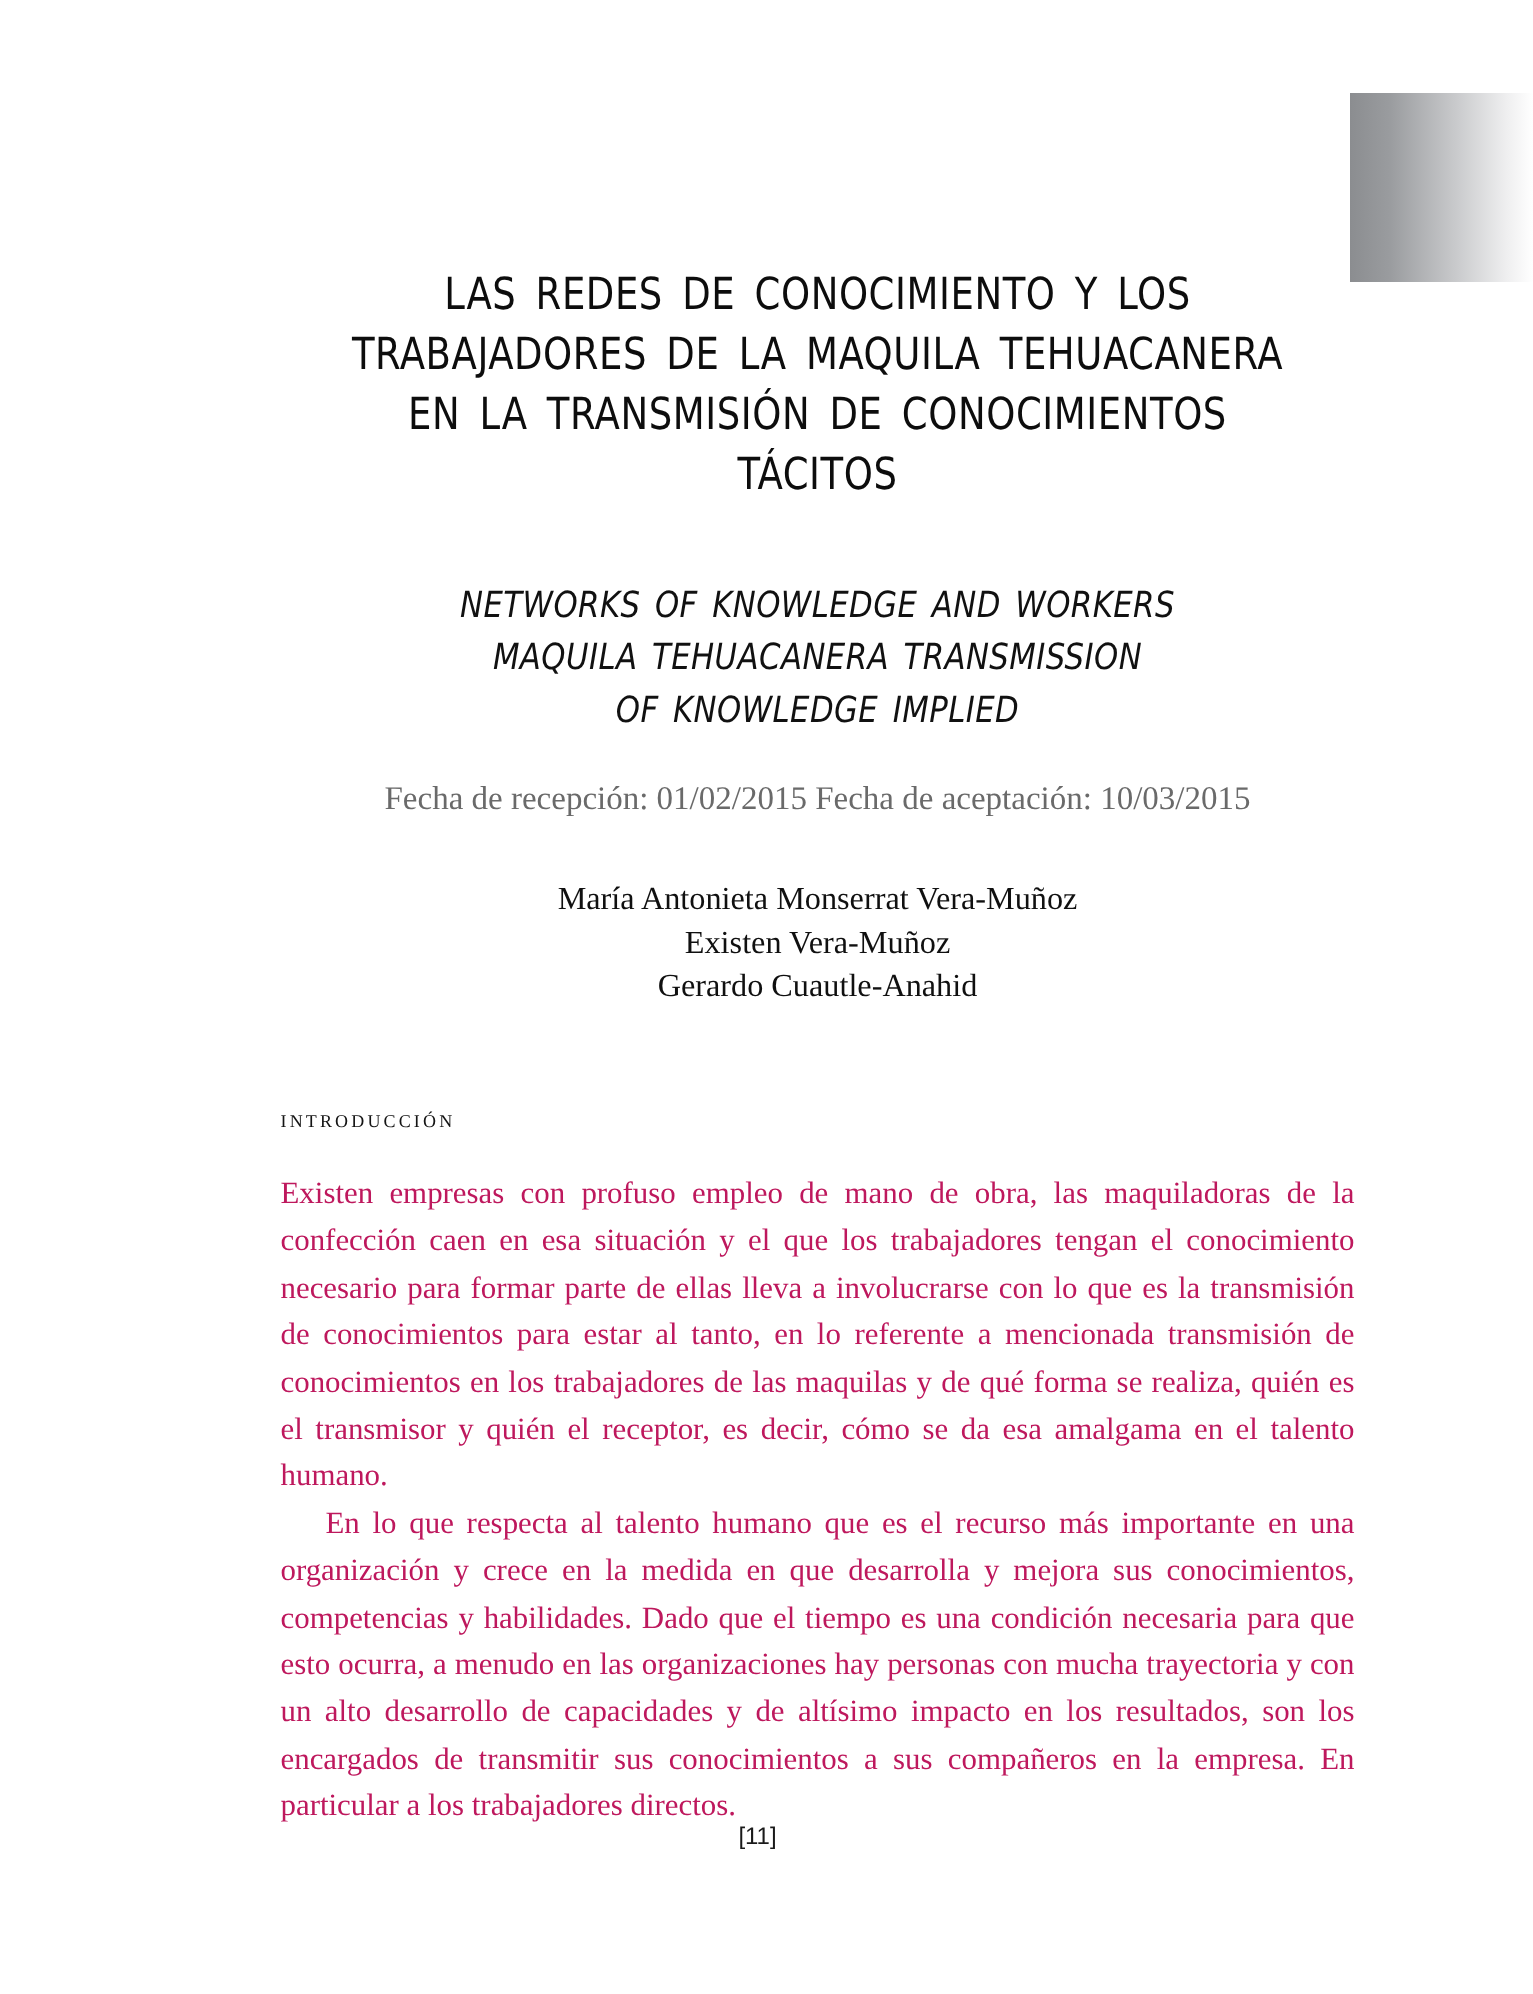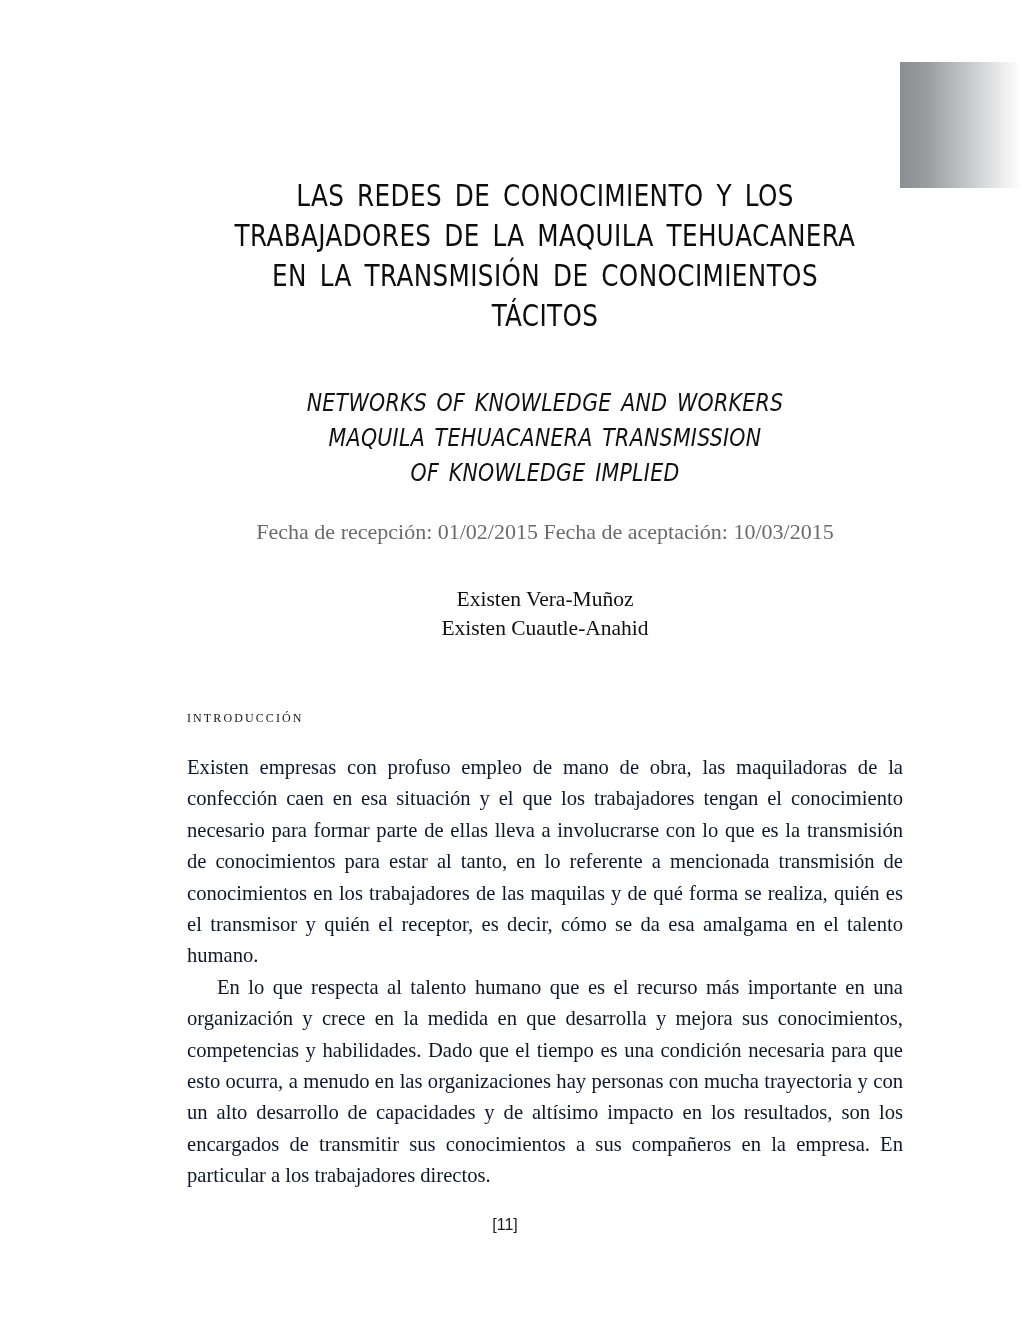--- a/index.html
+++ b/index.html
@@ -124,21 +124,21 @@
   .body-copy {
     padding-top: 23px;
   }
   .body-copy p {
     margin: 0;
     font-family: "Liberation Serif", "DejaVu Serif", serif;
     font-size: 20.6px;
     line-height: 31.4px;
     text-align: justify;
     text-justify: inter-word;
-    color: #0f172a;
+    color: #be185d;
     hyphens: manual;
   }
   .body-copy p.indent {
     text-indent: 30px;
   }
 
   
   .folio {
     position: absolute;
     left: 0;
@@ -170,22 +170,23 @@
       <h2 class="doc-subtitle">
         <span class="sl">NETWORKS OF KNOWLEDGE AND WORKERS</span>
         <span class="sl">MAQUILA TEHUACANERA TRANSMISSION</span>
         <span class="sl">OF KNOWLEDGE IMPLIED</span>
       </h2>
 
       <p class="doc-dates">Fecha de recepción: 01/02/2015 Fecha de aceptación: 10/03/2015</p>
     </div>
 
     <div class="authors">
+      <span class="author">María Antonieta Monserrat Vera-Muñoz</span>
       <span class="author">Existen Vera-Muñoz</span>
-      <span class="author">Existen Cuautle-Anahid</span>
+      <span class="author">Gerardo Cuautle-Anahid</span>
     </div>
 
     <h3 class="section-heading">INTRODUCCIÓN</h3>
 
     <div class="body-copy">
       <p>Existen empresas con profuso empleo de mano de obra, las maquiladoras de la confección caen en esa situación y el que los trabajadores tengan el conocimiento necesario para formar parte de ellas lleva a involucrarse con lo que es la transmisión de conocimientos para estar al tanto, en lo referente a mencionada transmisión de conocimientos en los trabajadores de las maquilas y de qué forma se realiza, quién es el transmisor y quién el receptor, es decir, cómo se da esa amalgama en el talento humano.</p>
       <p class="indent">En lo que respecta al talento humano que es el recurso más importante en una organización y crece en la medida en que desarrolla y mejora sus conocimientos, competencias y habilidades. Dado que el tiempo es una condición necesaria para que esto ocurra, a menudo en las organizaciones hay personas con mucha trayectoria y con un alto desarrollo de capacidades y de altísimo impacto en los resultados, son los encargados de transmitir sus conocimientos a sus compañeros en la empresa. En particular a los trabajadores directos.</p>
     </div>
 
   </div>

